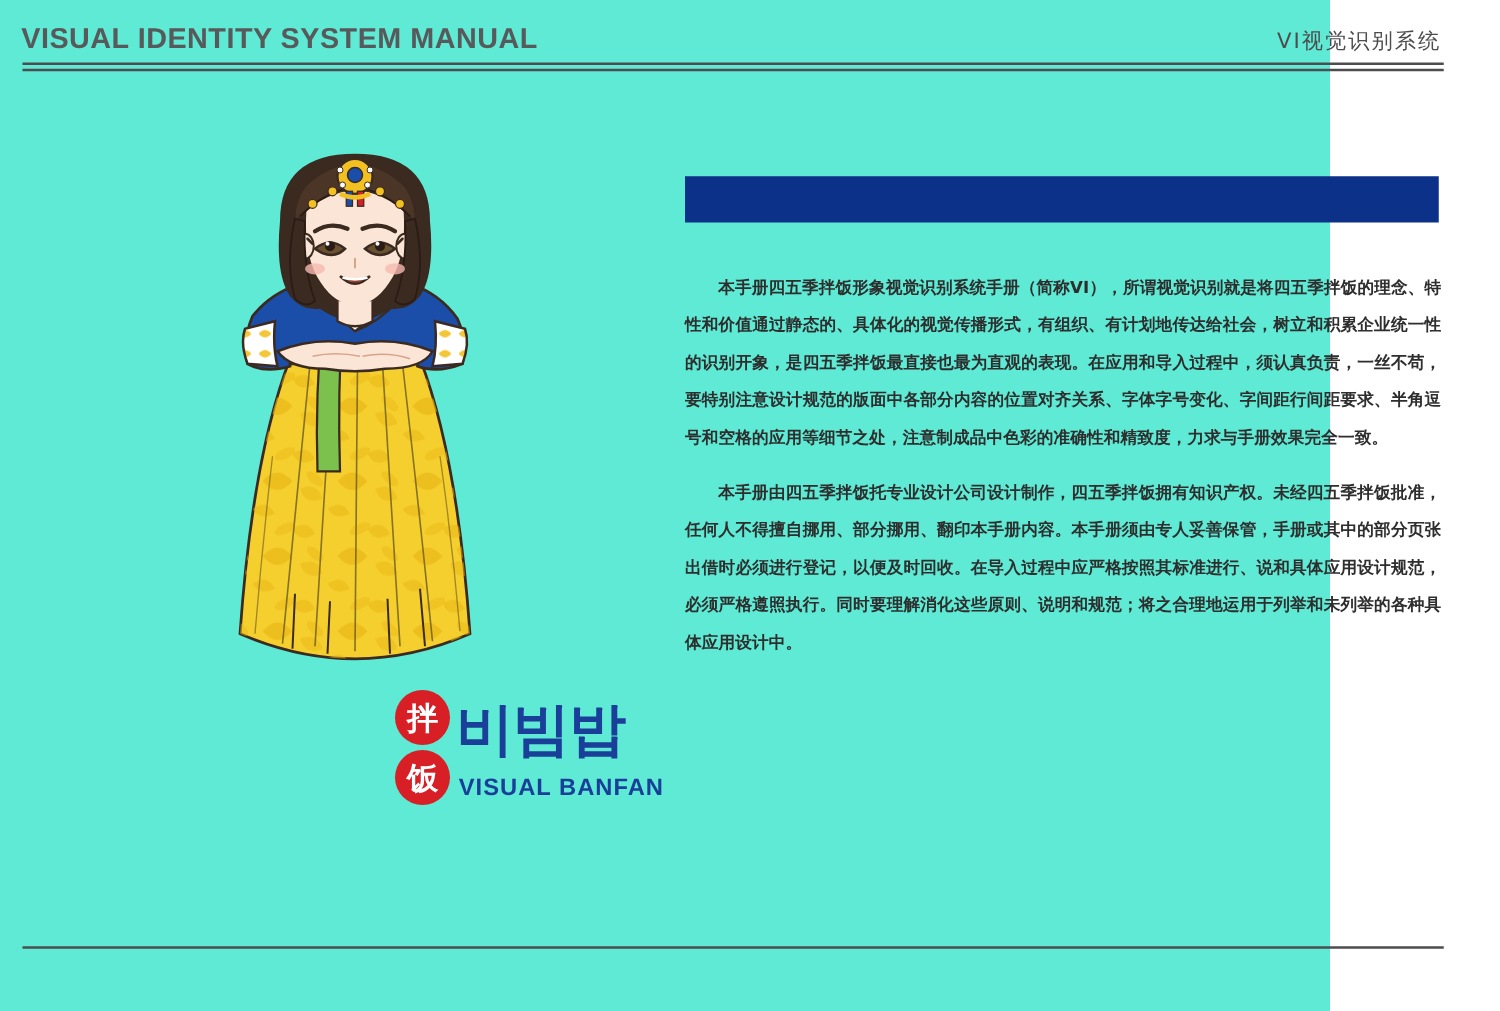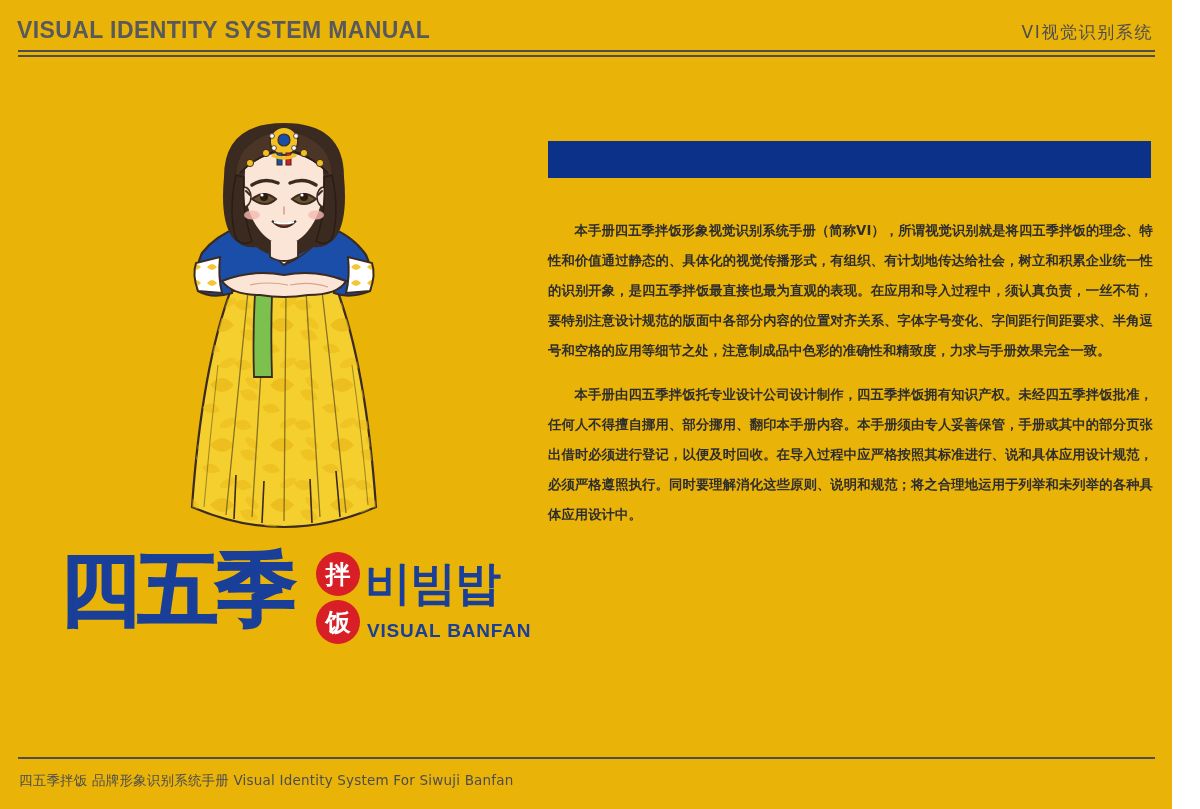--- a/index.html
+++ b/index.html
@@ -5,23 +5,23 @@
   * { box-sizing: border-box; margin: 0; padding: 0; }
   html, body {
     width: 1200px;
     height: 809px;
     background: #ffffff;
     font-family: "Liberation Sans", "DejaVu Sans", sans-serif;
     overflow: hidden;
   }
   .page {
     position: relative;
-    width: 1172px;
+    width: 1064px;
     height: 809px;
-    background: #eab308;
+    background: #5eead4;
     padding-left: 14px;
   }
 
   
   .header {
     position: absolute;
     left: 0; top: 0;
     width: 1200px; height: 64px;
   }
   .header-title {
@@ -300,32 +300,30 @@
 
         <path d="M132 106 Q144 118 156 106 Q144 112 132 106 Z" fill="#c0392b" stroke="#3b2a20" stroke-width="1.8"></path>
         <path d="M134 107 Q144 110 154 107" stroke="#ffffff" stroke-width="2.2" fill="none"></path>
       </g>
 
       <path d="M130 126 L130 142 Q144 150 158 142 L158 126" fill="#fbe5d6" stroke="#3b2a20" stroke-width="1.8"></path>
     </svg>
   </div>
 
   <div class="logo">
-    <div class="logo-cn">四五季</div>
     <div class="logo-badges">
       <div class="badge">拌</div>
       <div class="badge">饭</div>
     </div>
     <div class="logo-kr">비빔밥</div>
     <div class="logo-romaji">VISUAL BANFAN</div>
   </div>
 
   <div class="blue-bar"></div>
 
   <div class="body-copy">
     <p>本手册四五季拌饭形象视觉识别系统手册（简称VI），所谓视觉识别就是将四五季拌饭的理念、特性和价值通过静态的、具体化的视觉传播形式，有组织、有计划地传达给社会，树立和积累企业统一性的识别开象，是四五季拌饭最直接也最为直观的表现。在应用和导入过程中，须认真负责，一丝不苟，要特别注意设计规范的版面中各部分内容的位置对齐关系、字体字号变化、字间距行间距要求、半角逗号和空格的应用等细节之处，注意制成品中色彩的准确性和精致度，力求与手册效果完全一致。</p>
     <p>本手册由四五季拌饭托专业设计公司设计制作，四五季拌饭拥有知识产权。未经四五季拌饭批准，任何人不得擅自挪用、部分挪用、翻印本手册内容。本手册须由专人妥善保管，手册或其中的部分页张出借时必须进行登记，以便及时回收。在导入过程中应严格按照其标准进行、说和具体应用设计规范，必须严格遵照执行。同时要理解消化这些原则、说明和规范；将之合理地运用于列举和未列举的各种具体应用设计中。</p>
   </div>
 
   <div class="footer-rule"></div>
-  <div class="footer-text">四五季拌饭 品牌形象识别系统手册  Visual Identity System For Siwuji Banfan</div>
 
 </div>
 
 </body></html>

